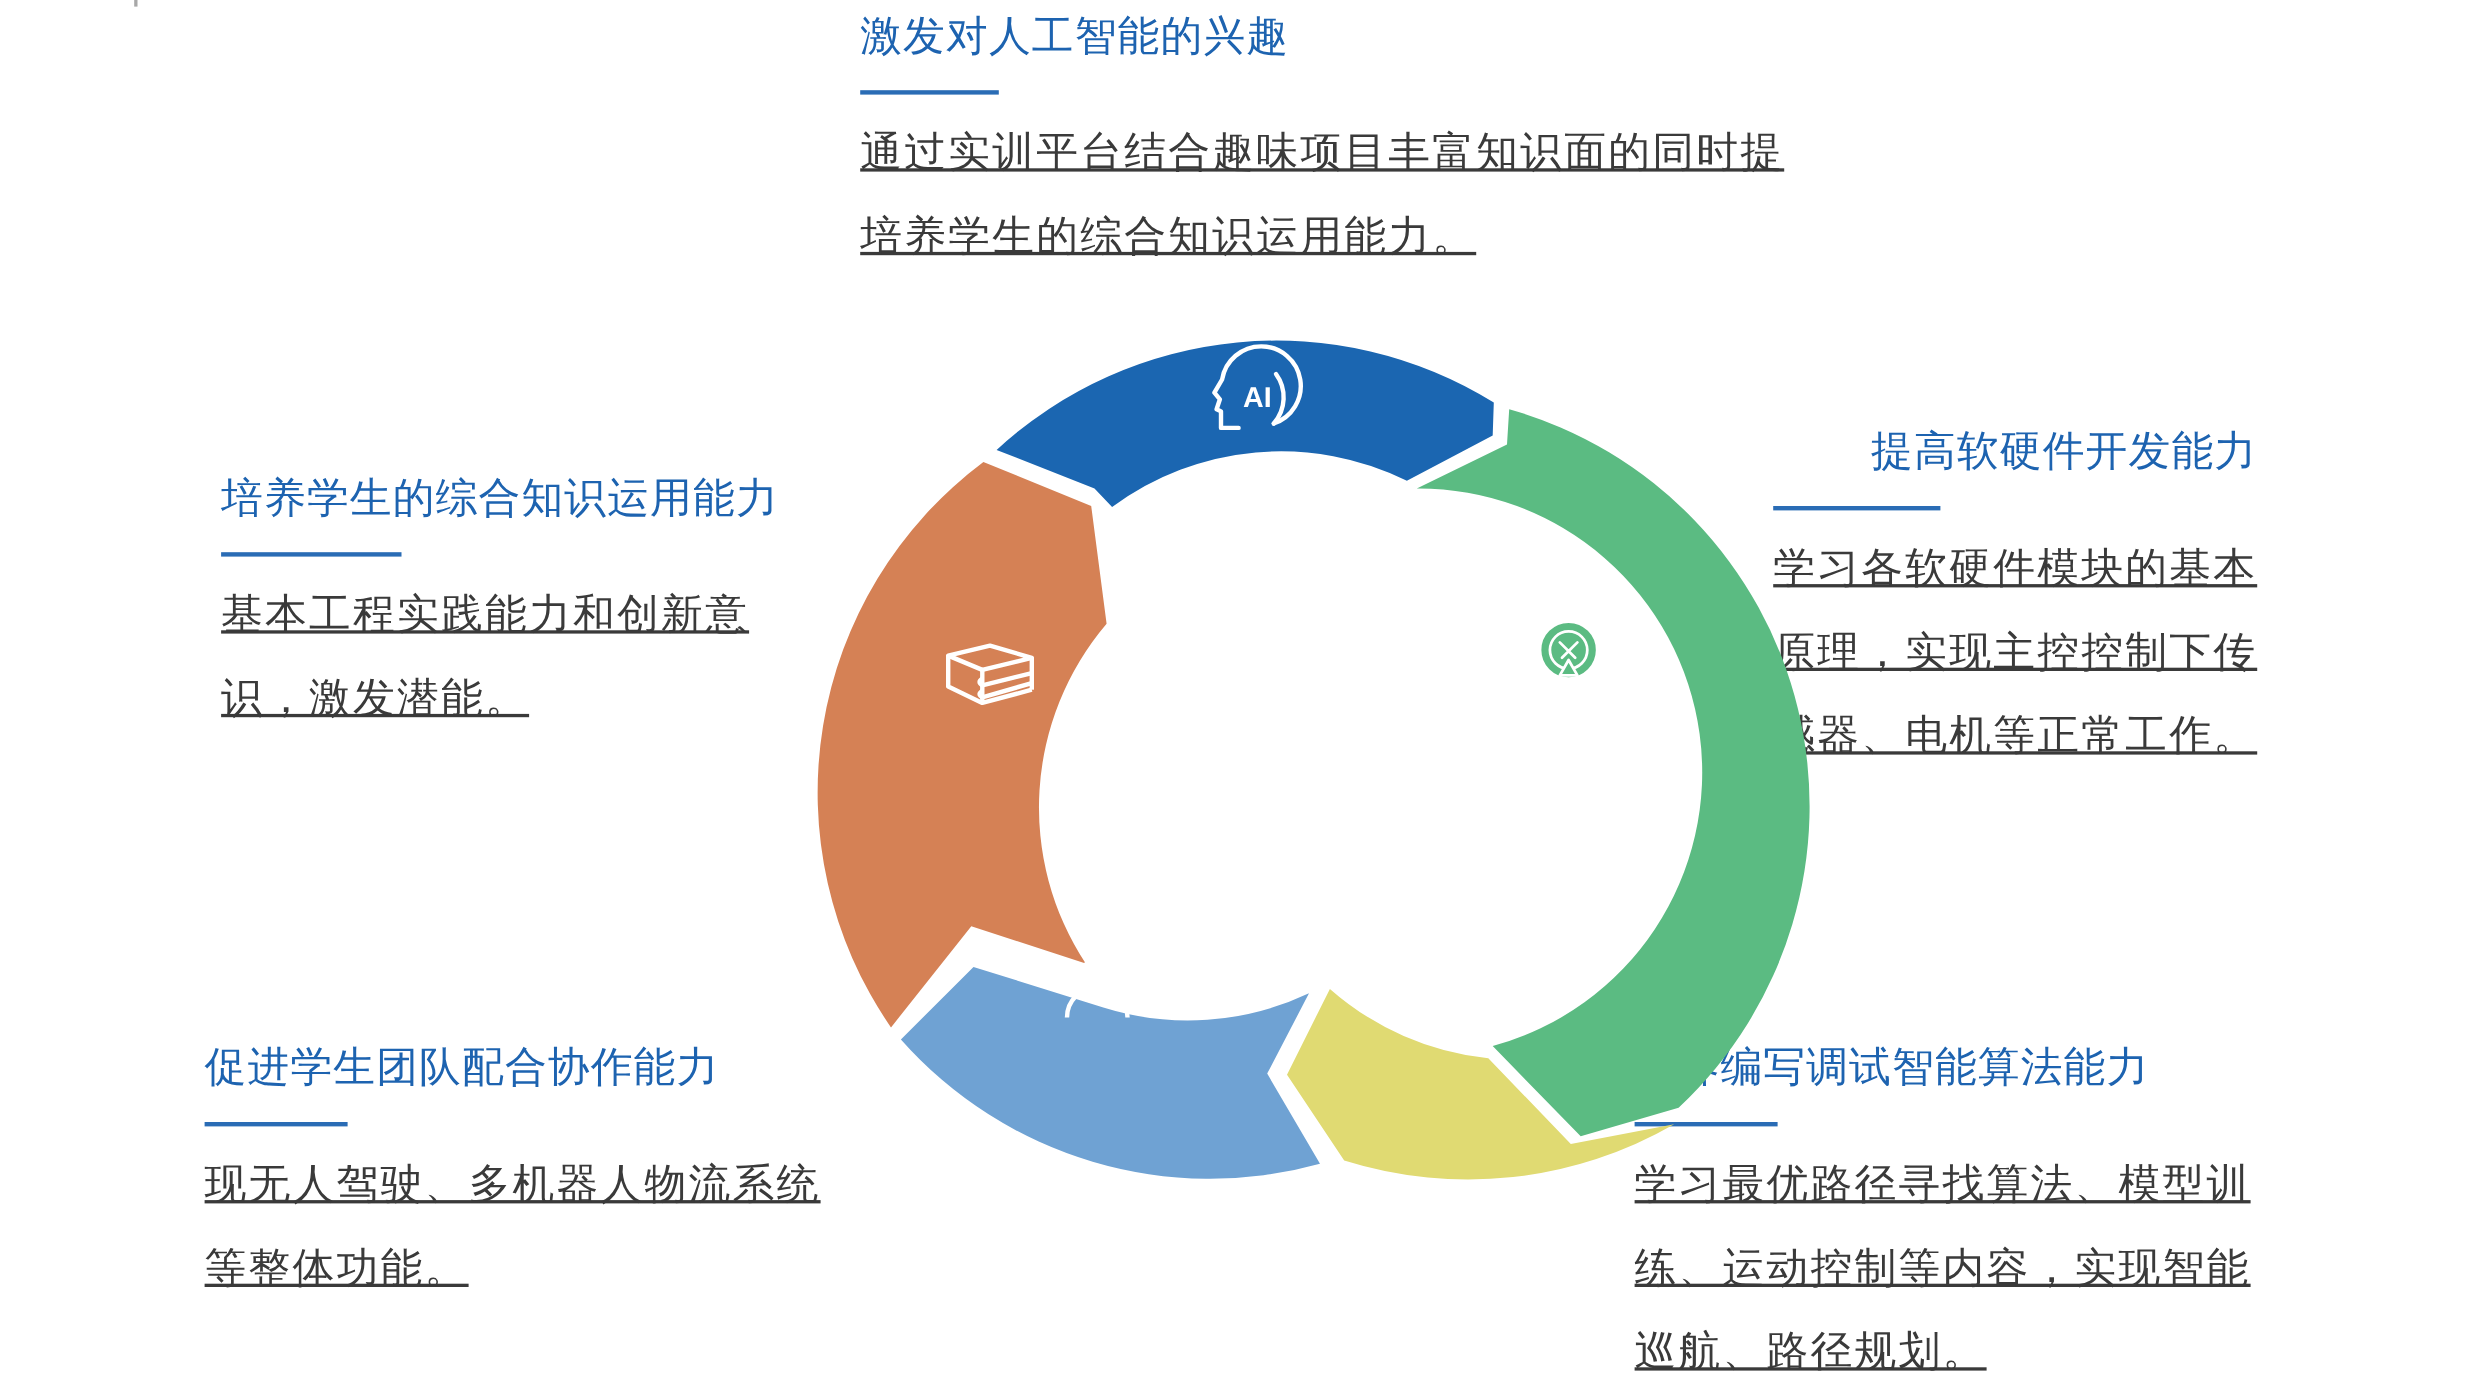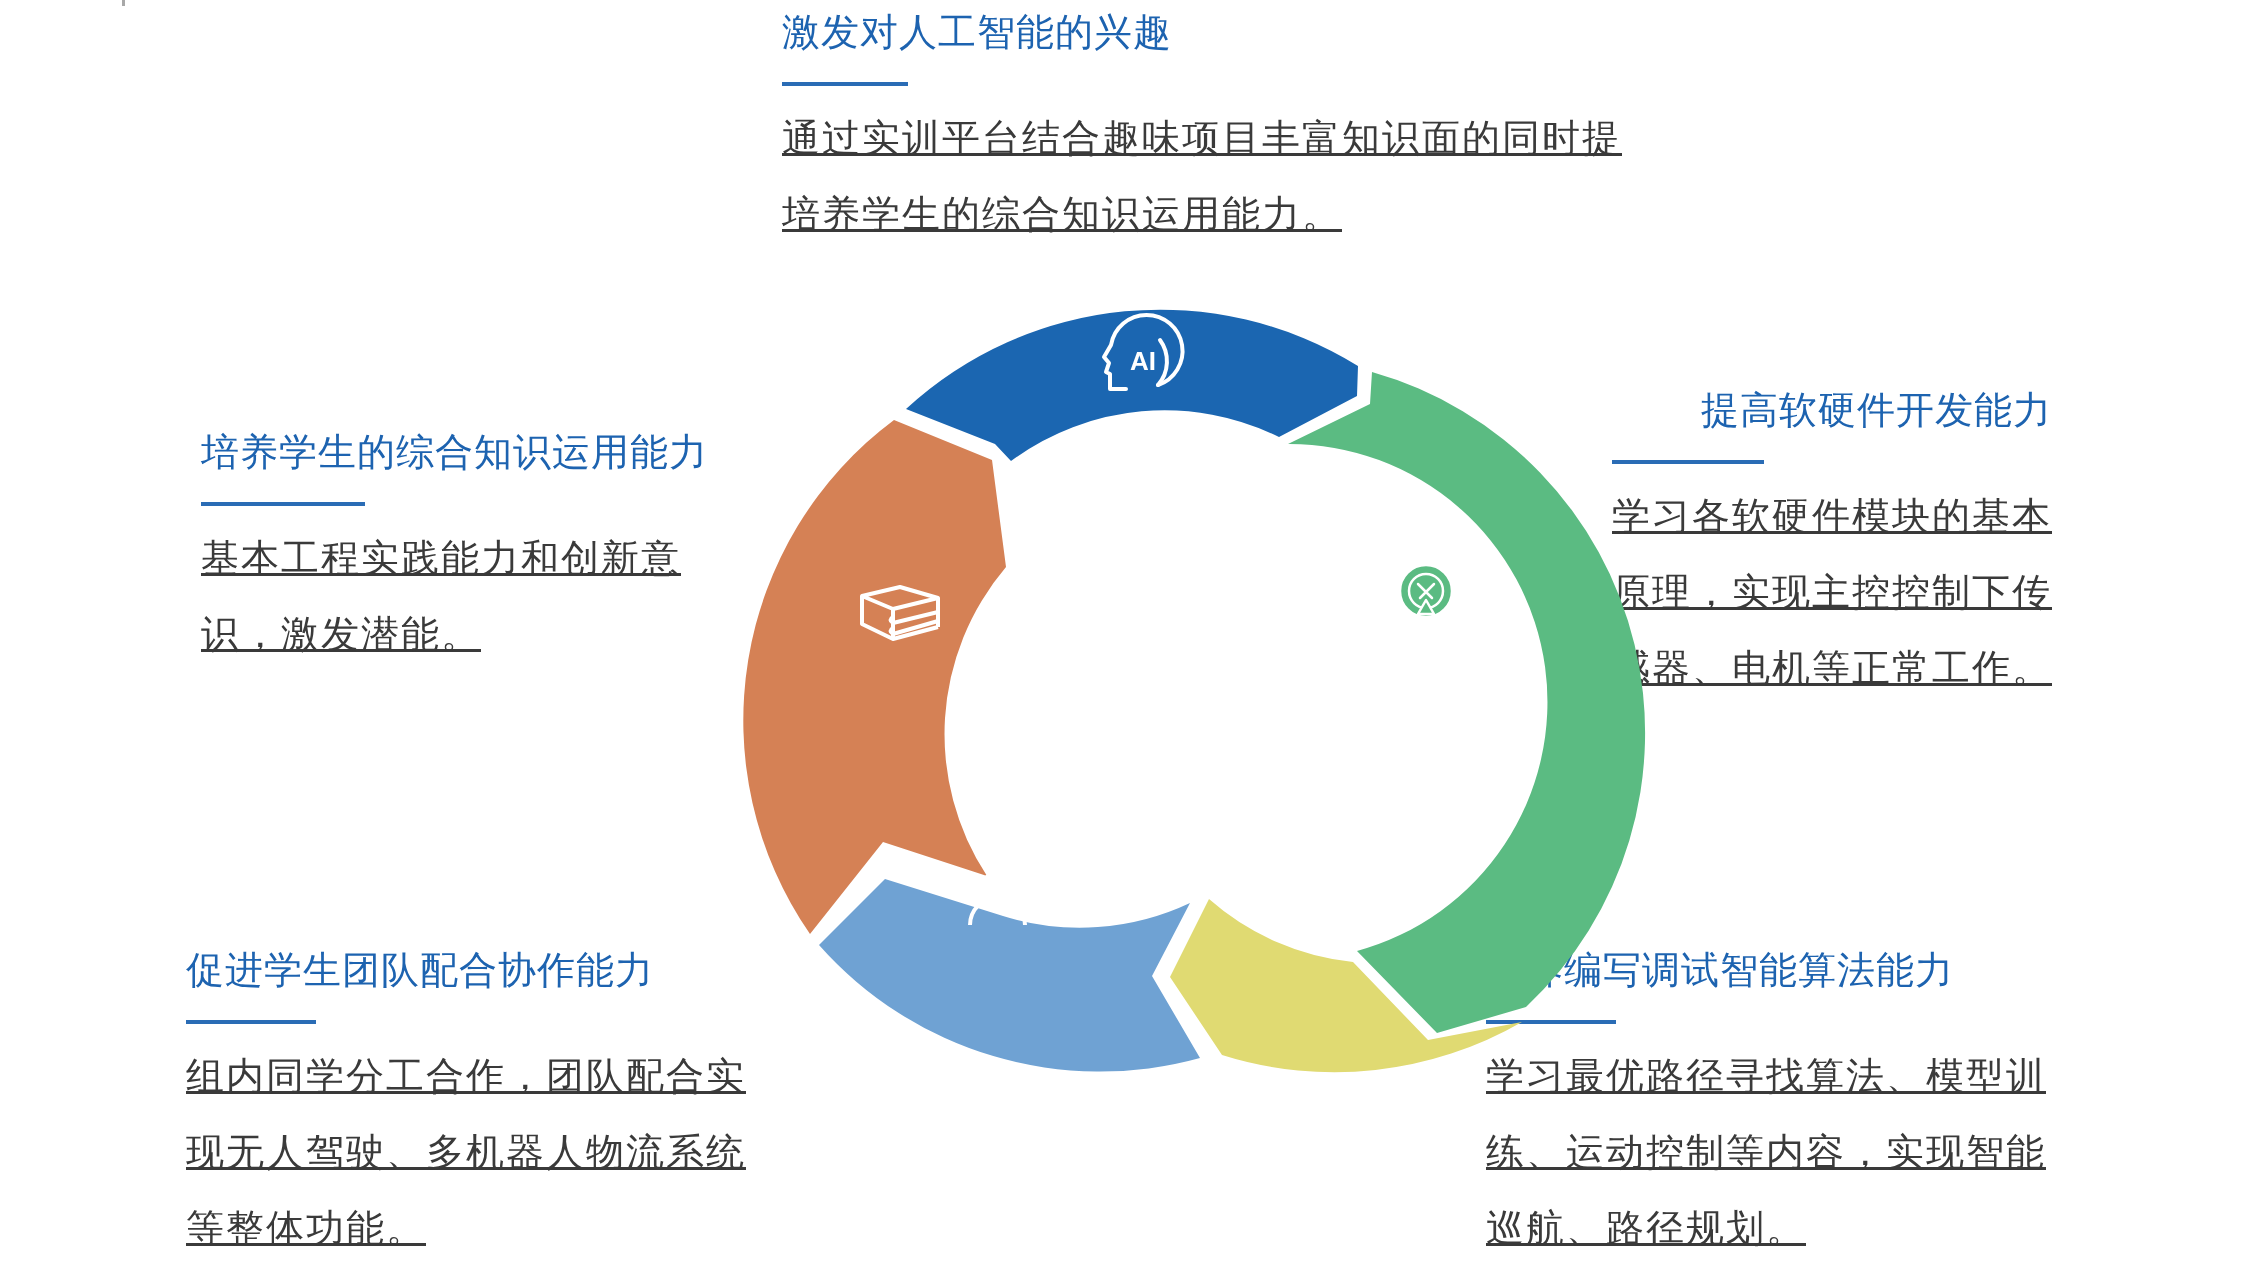--- a/index.html
+++ b/index.html
@@ -43,21 +43,20 @@
     <div>学习各软硬件模块的基本</div>
     <div>原理，实现主控控制下传</div>
     <div>感器、电机等正常工作。</div>
   </div>
 </div>
 
 <div class="block" style="left:186px; top:946px;">
   <div class="title">促进学生团队配合协作能力</div>
   <div class="rule" style="width:130px;"></div>
   <div class="desc">
-    <div>组内同学分工合作，团队配合实</div>
     <div>现无人驾驶、多机器人物流系统</div>
     <div>等整体功能。</div>
   </div>
 </div>
 
 <div class="block" style="left:1486px; top:946px;">
   <div class="title">培养编写调试智能算法能力</div>
   <div class="rule" style="width:130px;"></div>
   <div class="desc">
     <div>学习最优路径寻找算法、模型训</div>

